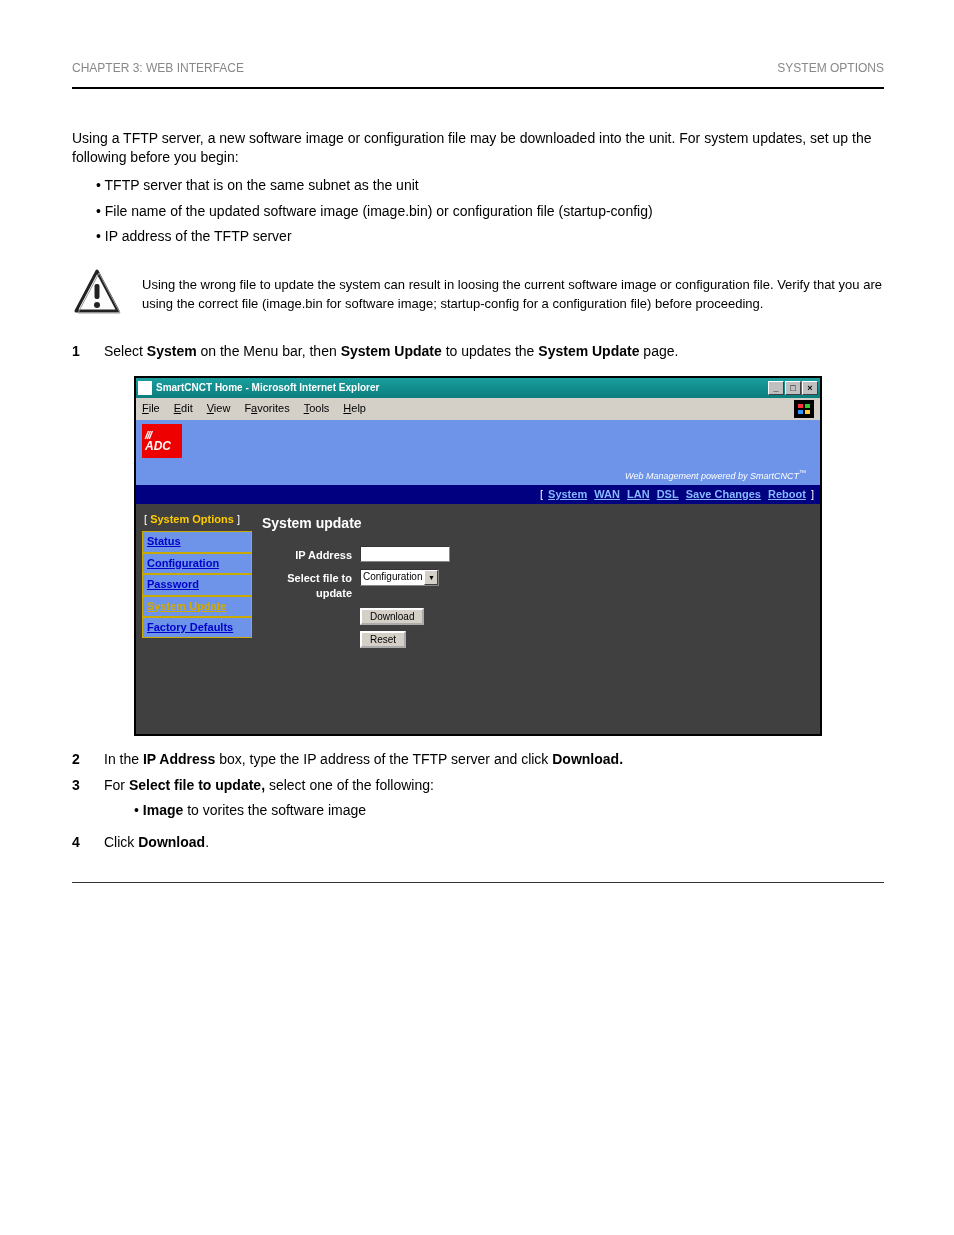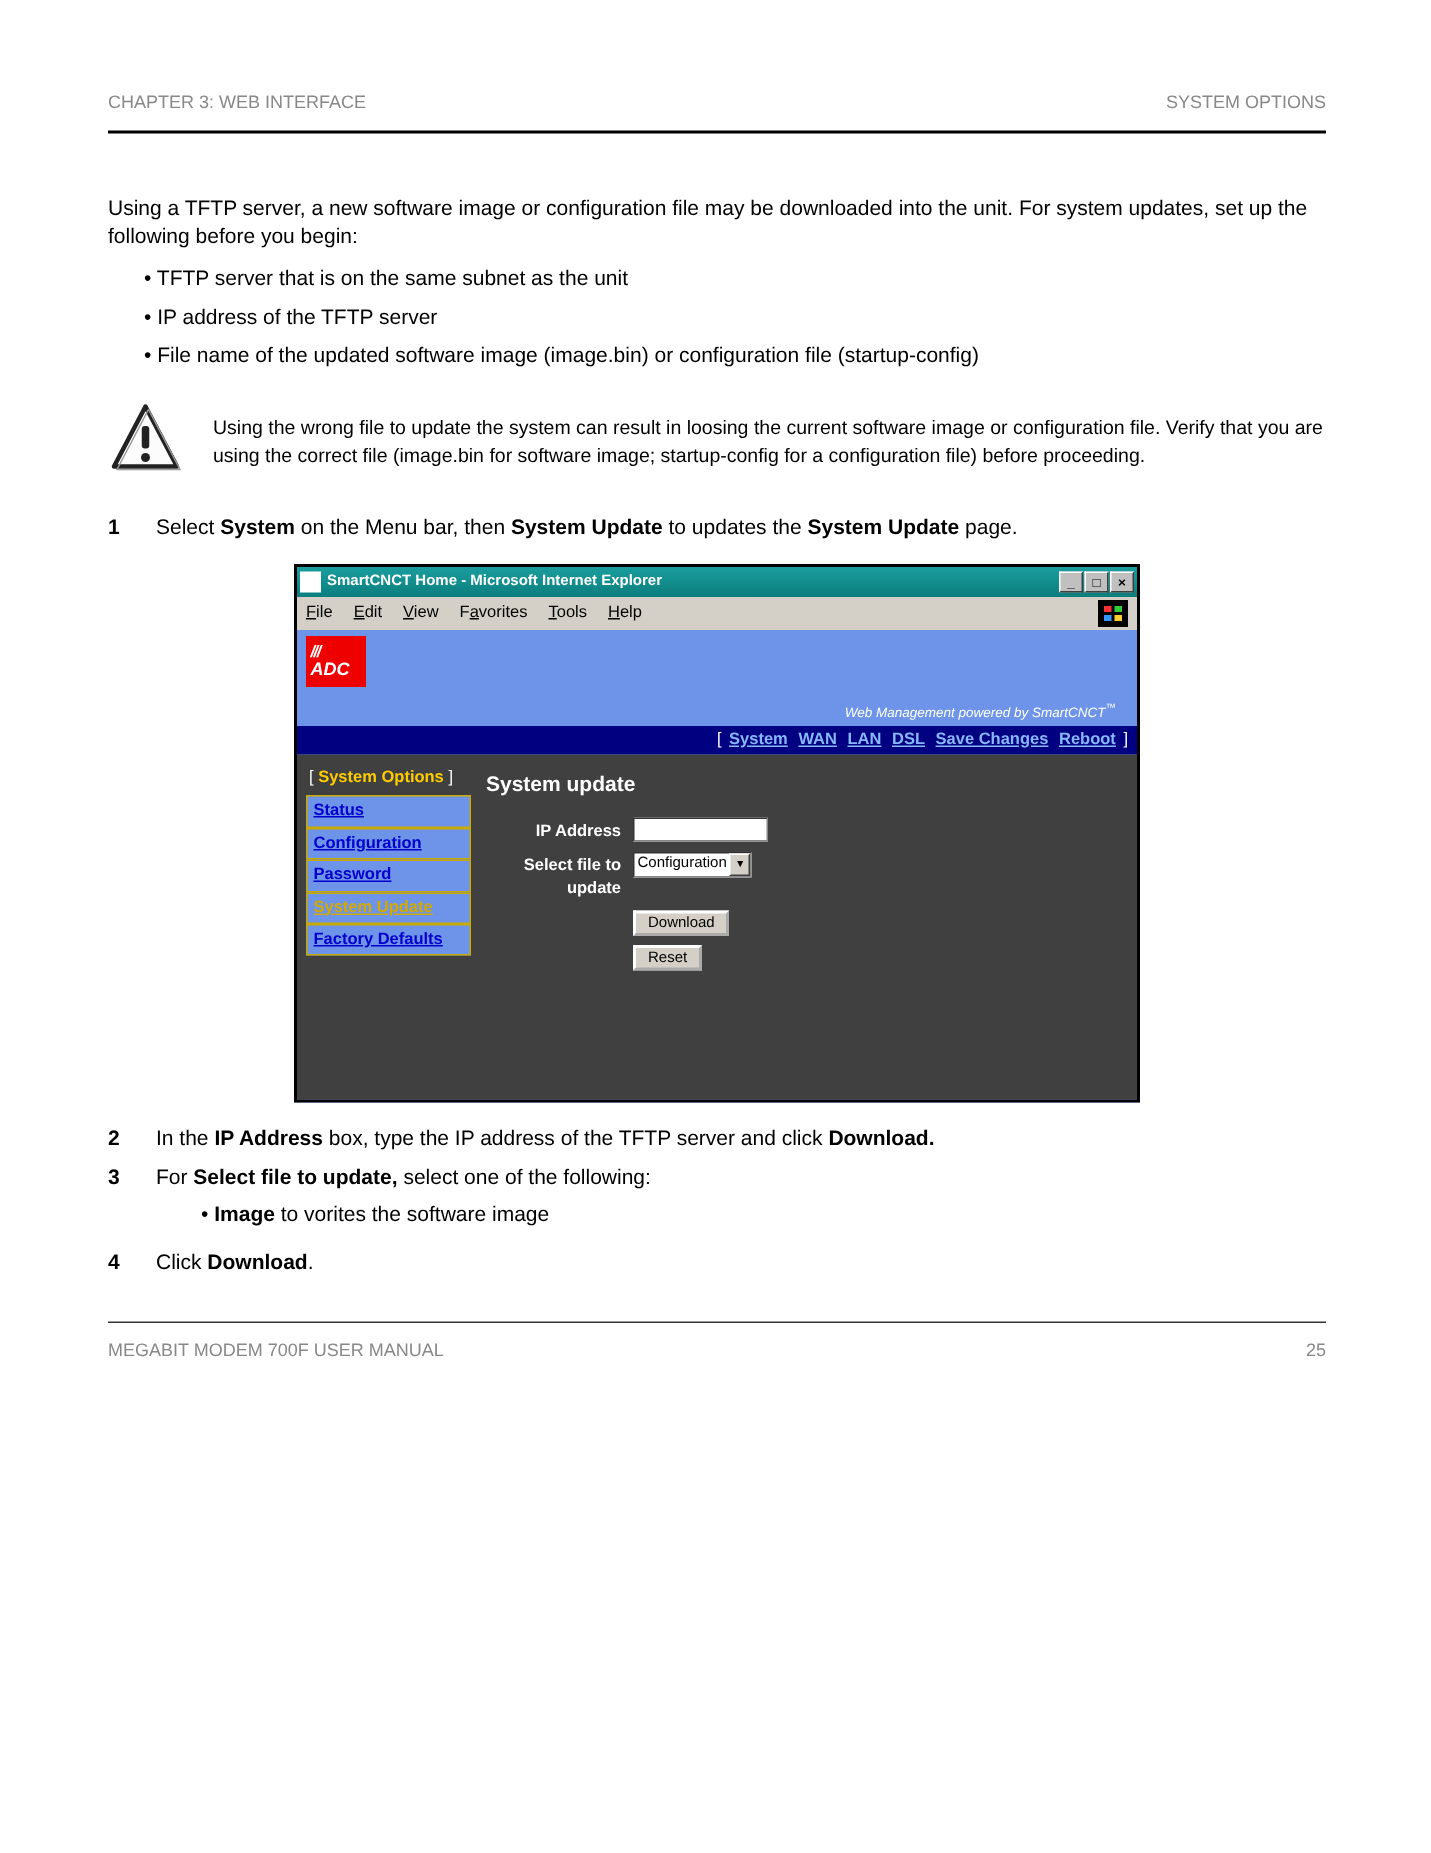--- a/index.html
+++ b/index.html
@@ -56,21 +56,21 @@
     font-size: 13px;
   }
   ol.steps { list-style: none; padding-left: 0; margin-left: 0; }
   ol.steps > li { display: flex; gap: 12px; margin: 6px 0; }
   ol.steps .num { font-weight: bold; min-width: 20px; }
   .sub-steps { list-style: none; padding-left: 30px; }
   .sub-steps li::before { content: "•  "; }
   .bold { font-weight: bold; font-family: Arial, sans-serif; }
   
   .browser-window {
-    width: 564px;
+    width: 688px;
     margin: 14px auto;
     border: 2px solid #000;
     background: #6d94e8;
     font-family: Tahoma, Arial, sans-serif;
     font-size: 10px;
   }
   .titlebar {
     background: #0b7d7d;
     background: linear-gradient(#1a9e9e,#0b7d7d);
     color: #fff;
@@ -242,22 +242,22 @@
     <span>CHAPTER 3: WEB INTERFACE</span>
     <span>SYSTEM OPTIONS</span>
   </div>
   <hr class="top-rule">
 
 
   <p>Using a TFTP server, a new software image or configuration file may be downloaded into the unit. For system updates, set up the following before you begin:</p>
 
   <ul class="bullet">
     <li>TFTP server that is on the same subnet as the unit</li>
+    <li>File name of the updated software image (image.bin) or configuration file (startup-config)</li>
     <li>IP address of the TFTP server</li>
-    <li>File name of the updated software image (image.bin) or configuration file (startup-config)</li>
   </ul>
 
   <div class="caution-row">
     <span class="caution-icon">
       <svg width="50" height="50" viewBox="0 0 50 50">
         <path d="M25 4 L46 44 L4 44 Z" fill="#fcfcfc" stroke="#222" stroke-width="3" stroke-linejoin="round"></path>
         <path d="M25 4 L46 44 L4 44 Z" fill="none" stroke="#999" stroke-width="1" stroke-linejoin="round" transform="translate(2,2)"></path>
         <rect x="22.5" y="17" width="5" height="15" rx="2" fill="#222"></rect>
         <circle cx="25" cy="38" r="3" fill="#222"></circle>
       </svg>
@@ -372,17 +372,13 @@
     </li>
     <li>
       <span class="num">4</span>
       <span>
         <span>Click </span><span class="bold">Download</span><span>.</span>
       </span>
     </li>
   </ol>
 
   <hr class="bottom-rule">
-  <div class="footer-row">
-    <span>MEGABIT MODEM 700F USER MANUAL</span>
-    <span>25</span>
-  </div>
 </div>
 
 </body></html>

